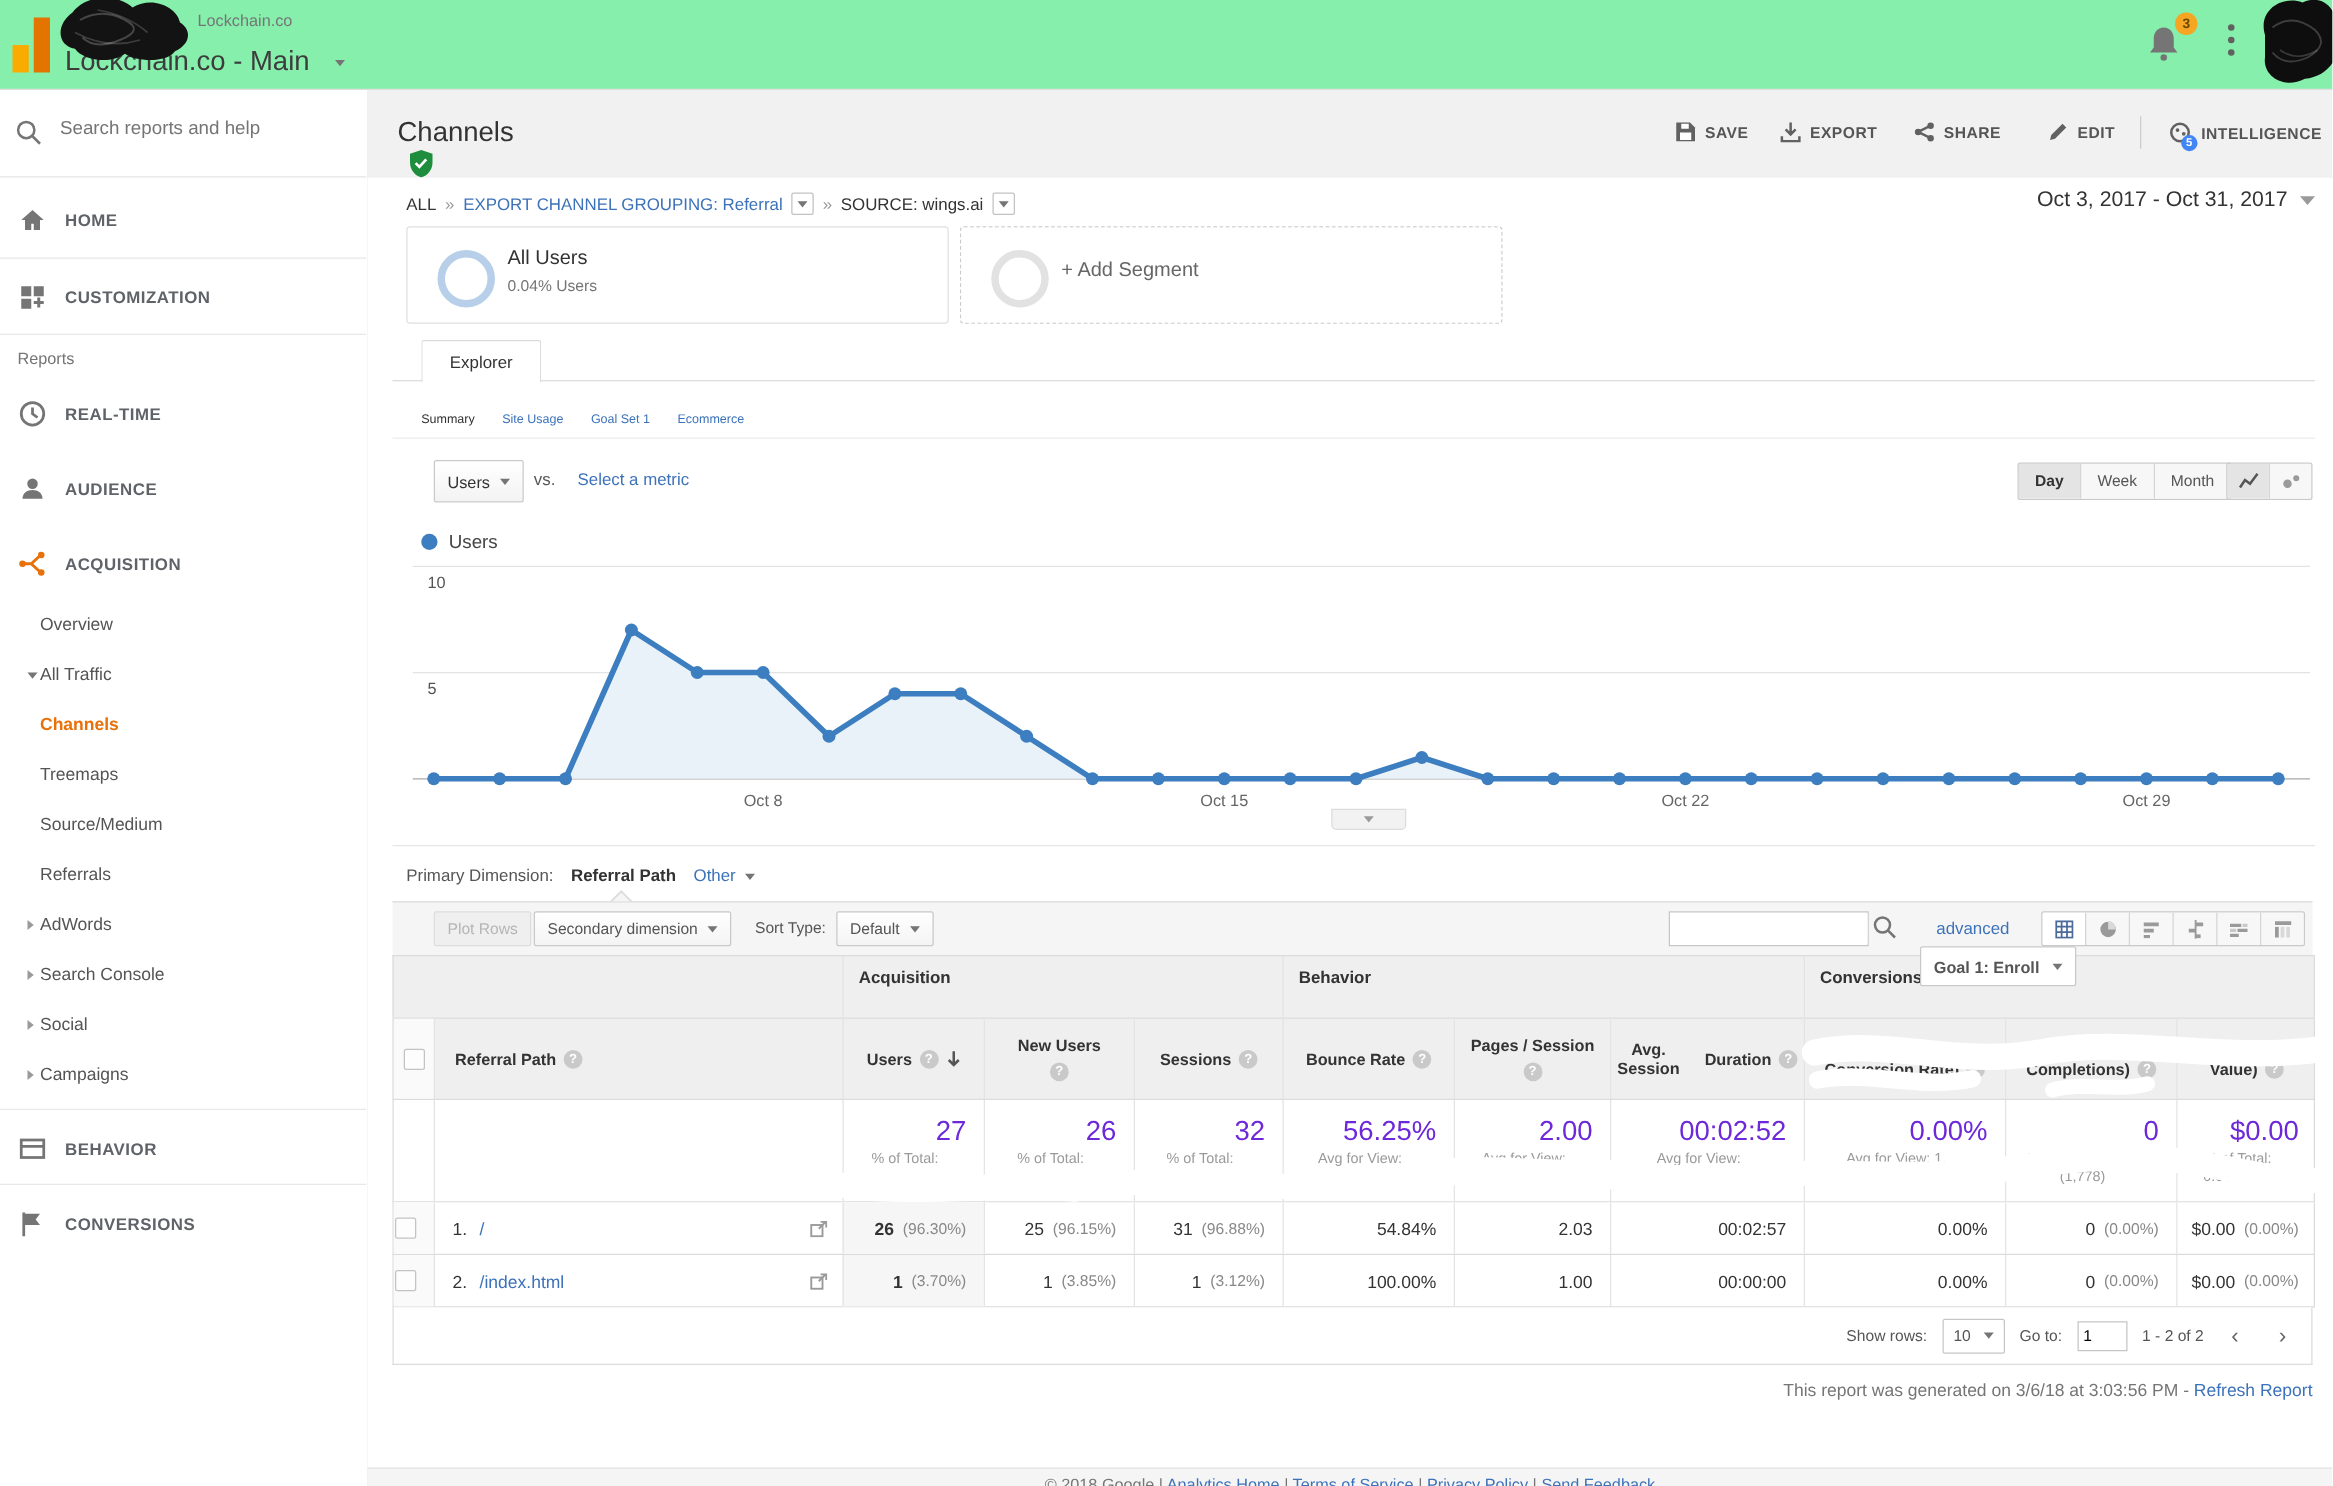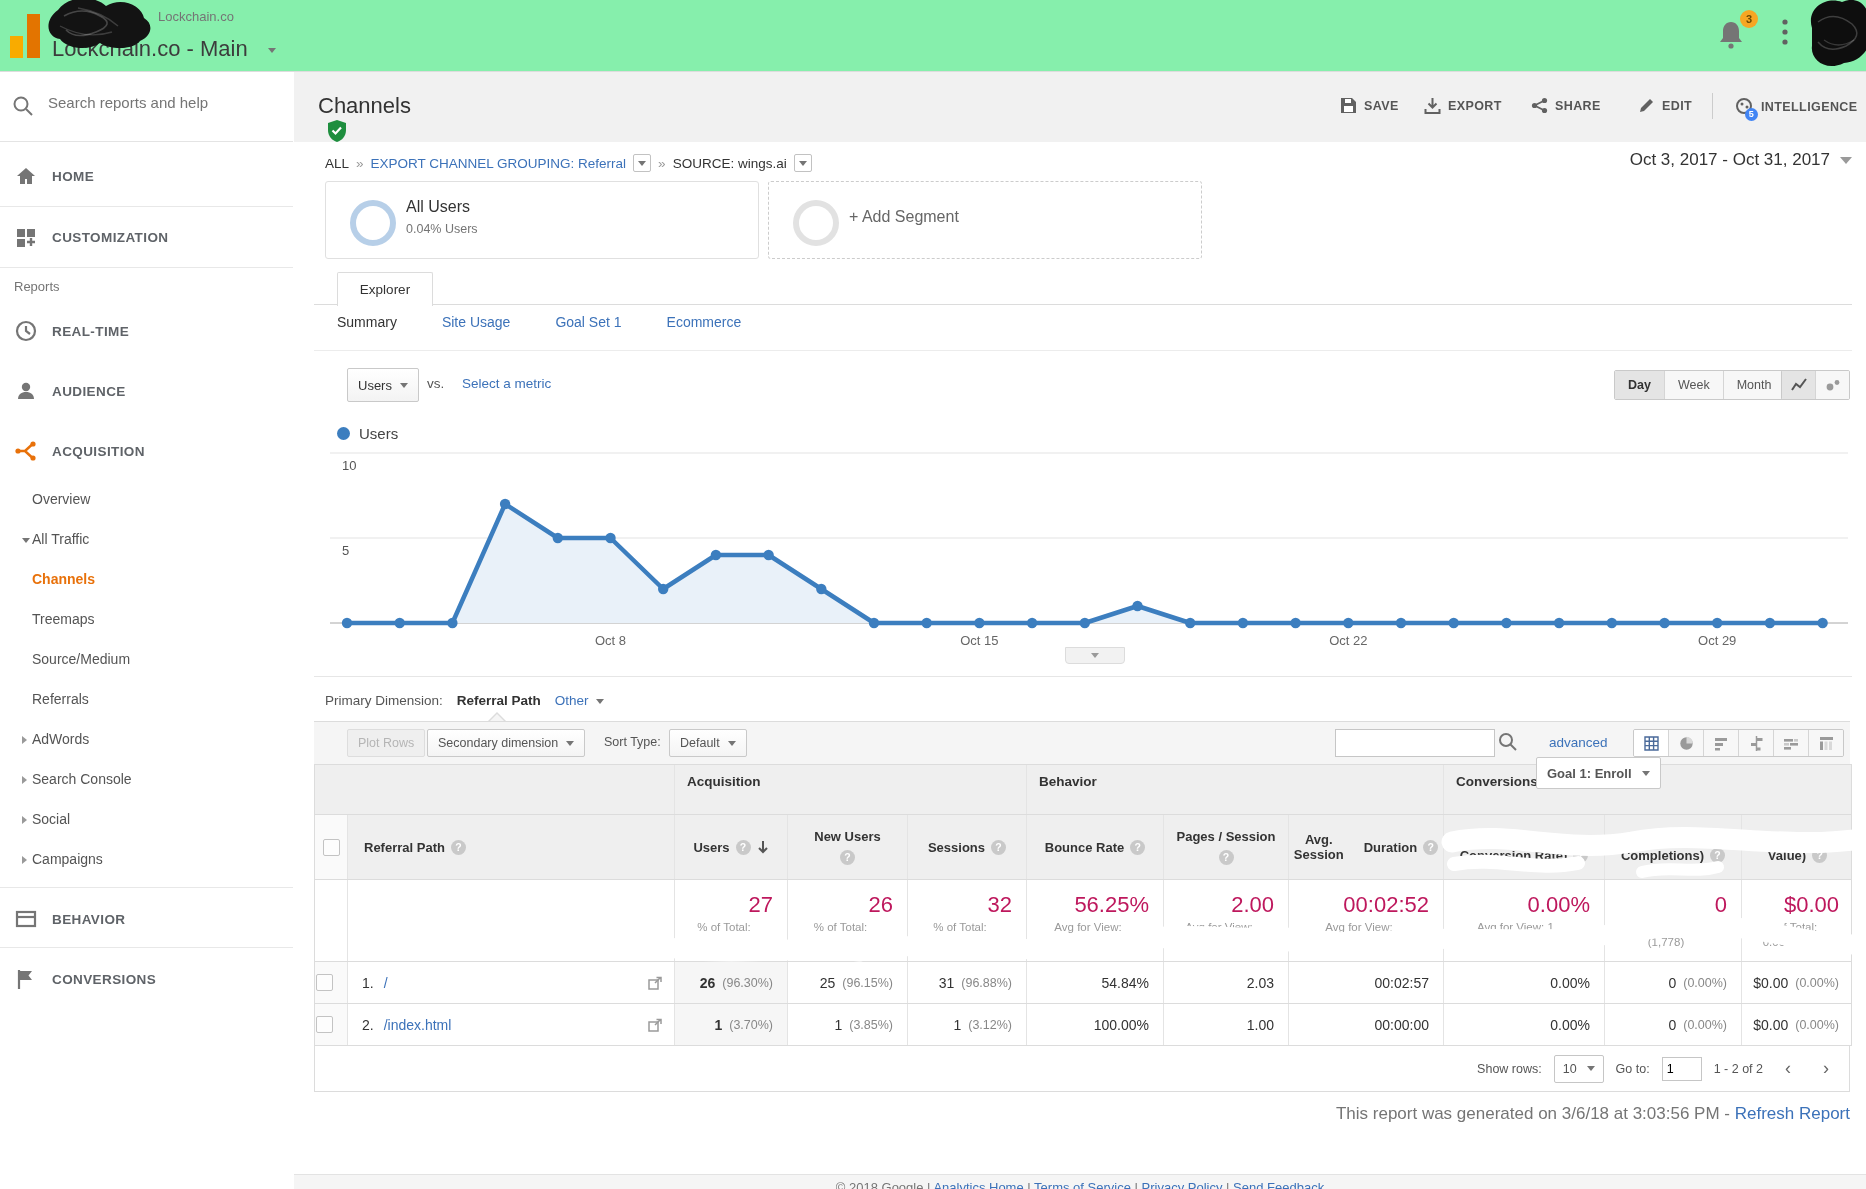--- a/index.html
+++ b/index.html
@@ -41,21 +41,21 @@
   #crumb{left:31px;top:12px;font-size:13.5px;color:#333;display:flex;align-items:center;gap:7px;white-space:nowrap}
   .ddbox{display:inline-flex;width:16px;height:16px;border:1px solid #c2c2c2;border-radius:2px;background:#fff;align-items:center;justify-content:center;cursor:pointer}
   #dateRange{right:14px;top:8px;font-size:17px;color:#333;display:flex;gap:10px;align-items:center;cursor:pointer}
   .segCard{top:39px;width:432px;height:76px;border:1px solid #e0e0e0;border-radius:3px;background:#fff;cursor:pointer}
   .segRing{position:absolute;left:24px;top:18px;width:34px;height:34px;border-radius:50%;border:6px solid #b7cfe8}
   .segRingG{border-color:#e2e2e2}
   #addSeg{border:1px dashed #ccc}
   #expTabLine{left:20px;top:162px;width:1538px;border-top:1px solid #dcdcdc}
   #expTab{left:43px;top:130px;width:94px;height:33px;background:#fff;border:1px solid #dcdcdc;border-bottom:0;
           font-size:13.5px;font-weight:normal;color:#333;text-align:center;line-height:33px;border-radius:2px 2px 0 0;z-index:2}
-  #subtabs{left:43px;top:172px;font-size:14px;display:flex;gap:45px}
+  #subtabs{left:43px;top:188px;font-size:10px;display:flex;gap:22px}
   #subtabs .st{cursor:pointer}
   #subtabLine{left:20px;top:208px;width:1538px;border-top:1px solid #ececec}
   
   #usersBtn{left:53px;top:226px;height:32px;padding:0 10px;border:1px solid #c9c9c9;border-radius:2px;
             background:linear-gradient(#fff,#f3f3f3);font-size:13px;color:#333;display:flex;align-items:center;gap:8px;cursor:pointer}
   #vsLbl{left:133px;top:234px;font-size:13.5px;color:#555}
   #selMetric{left:168px;top:234px;font-size:13.5px;cursor:pointer}
   #granGroup{left:1320px;top:228px;display:flex;border:1px solid #c9c9c9;border-radius:2px;overflow:hidden;height:28px}
   .gran{padding:0 13px;font-size:12.5px;color:#555;line-height:28px;background:#f7f7f7;border-left:1px solid #d5d5d5;cursor:pointer}
   .gran:first-child{border-left:0}
@@ -95,38 +95,38 @@
   #rowGroups{top:622px;height:50px;background:#efefef;border:1px solid #dcdcdc;border-bottom:0}
   #rowGroups .g{font-size:13.5px;font-weight:bold;color:#333;padding:9px 0 0 12px}
   .span2{grid-column:span 2}.span3{grid-column:span 3}
   #goalSel{position:absolute;left:92px;top:-8px;height:30px;padding:0 10px;border:1px solid #c9c9c9;border-radius:2px;
            background:#fff;font-size:13px;color:#555;display:flex;align-items:center;gap:10px;cursor:pointer}
   #rowHead{top:672px;height:66px;background:#efefef;border:1px solid #dcdcdc}
   #rowHead .h{font-size:13px;font-weight:bold;color:#333;display:flex;align-items:center;justify-content:center;gap:6px;text-align:center;padding:0 6px}
   #rowHead .hl{justify-content:flex-start;padding-left:16px}
   .qi{width:15px;height:15px;border-radius:50%;background:#c9c9c9;color:#fff;font-size:10.5px;line-height:15px;text-align:center;font-weight:bold;flex:none}
   #rowTotals{top:738px;height:82px;background:#fff;border:1px solid #dcdcdc;border-top:0}
-  .tv{font-size:22px;color:#be185d;text-align:right;padding:12px 14px 0 0}
+  .tv{font-size:22px;color:#6d28d9;text-align:right;padding:12px 14px 0 0}
   .ts{font-size:11.5px;color:#9a9a9a;text-align:center;padding:3px 14px 0 0}
   .drow{height:42px;background:#fff;border:1px solid #dcdcdc;border-top:0}
   .drow>div{display:flex;align-items:center;justify-content:flex-end;padding-right:14px;font-size:14px;color:#333;gap:7px}
   .drow .pct{font-size:12.5px;color:#888}
   .drow .refc{justify-content:flex-start;padding-left:14px;gap:10px}
   .cbc{background:#fafafa;display:flex;align-items:center;justify-content:center}
   .cbox{width:15px;height:15px;border:1px solid #c3c3c3;border-radius:2px;background:#fdfdfd;cursor:pointer}
   .shade{background:#f6f6f6}
   .bold{font-weight:bold}
   .popIc{position:absolute;right:12px;cursor:pointer}
   #row1{top:820px}#row2{top:862px}
   #tblFoot{left:20px;top:904px;width:1536px;height:46px;background:#fff;border:1px solid #dcdcdc;border-top:0;
            display:flex;align-items:center;justify-content:flex-end;gap:12px;padding-right:10px;box-sizing:border-box;font-size:12.5px;color:#555}
   .selBox{height:26px;border:1px solid #c6c6c6;border-radius:2px;background:#fff;display:flex;align-items:center;gap:10px;padding:0 8px;cursor:pointer}
   #gotoInput{width:30px;height:22px;border:1px solid #c6c6c6;font-size:12.5px;padding:0 4px;font-family:"Liberation Sans",sans-serif}
   .pgBtn{width:26px;height:26px;display:flex;align-items:center;justify-content:center;cursor:pointer;color:#666;font-size:18px}
-  #genLine{left:20px;top:962px;width:1536px;text-align:right;font-size:17px;color:#757575}
+  #genLine{left:20px;top:962px;width:1536px;text-align:right;font-size:14px;color:#757575}
   #grayBottom{left:294px;top:1174px;width:1572px;height:15px;background:#f5f5f5;border-top:1px solid #e3e3e3}
   #pageFooter{left:294px;top:1180px;width:1572px;text-align:center;font-size:13px;color:#757575;white-space:nowrap}
   svg{display:block}
   #scribbles{left:0;top:0;z-index:60;pointer-events:none}
 </style>
 </head>
 <body>
 
 <div class="r" id="appHeader">
   <svg class="r" style="left:8px;top:10px" width="40" height="50">

